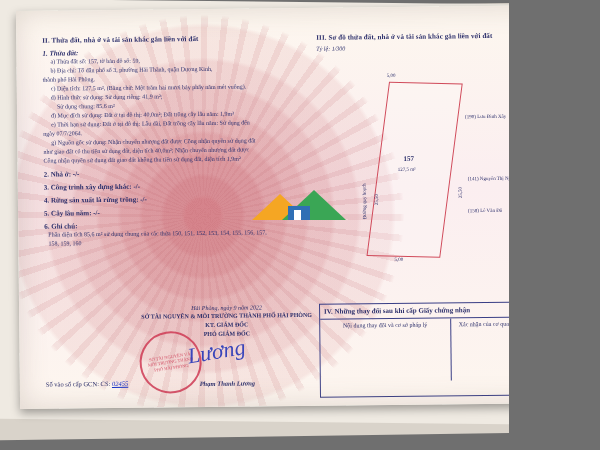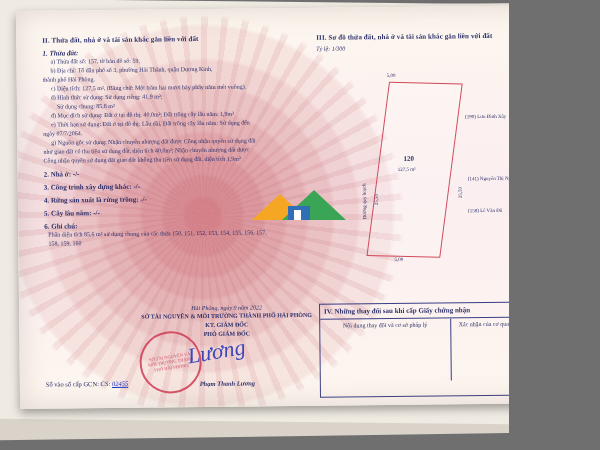--- a/index.html
+++ b/index.html
@@ -153,21 +153,21 @@
       </div>
 
       <div class="map-box">
         <div class="north">
           <span class="arrow">▲</span>
           <span>B</span>
         </div>
 
         <div class="parcel"></div>
 
-        <div class="plabel" style="left:86px;top:96px;font-size:7px;font-weight:bold;">120</div>
+        <div class="plabel" style="left:86px;top:96px;font-size:7px;font-weight:bold;">157</div>
         <div class="plabel" style="left:80px;top:108px;">127,5 m²</div>
 
         <div class="plabel" style="left:70px;top:14px;">5,00</div>
         <div class="plabel vert" style="left:56px;top:146px;">25,50</div>
         <div class="plabel" style="left:76px;top:198px;">5,00</div>
         <div class="plabel vert" style="left:140px;top:140px;">25,50</div>
         <div class="plabel vert" style="left:44px;top:160px;">Đường quy hoạch</div>
 
         <div class="plabel" style="left:148px;top:56px;">(190) Lưu Đình Xây</div>
         <div class="plabel" style="left:150px;top:118px;">(141) Nguyễn Thị Nga</div>

